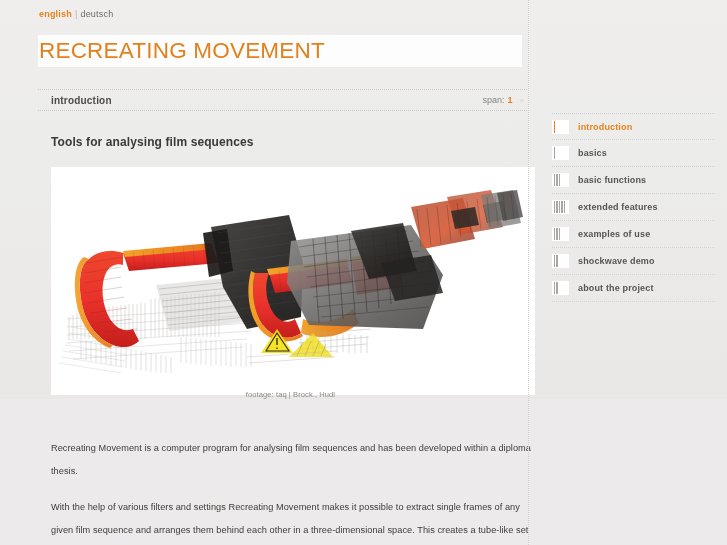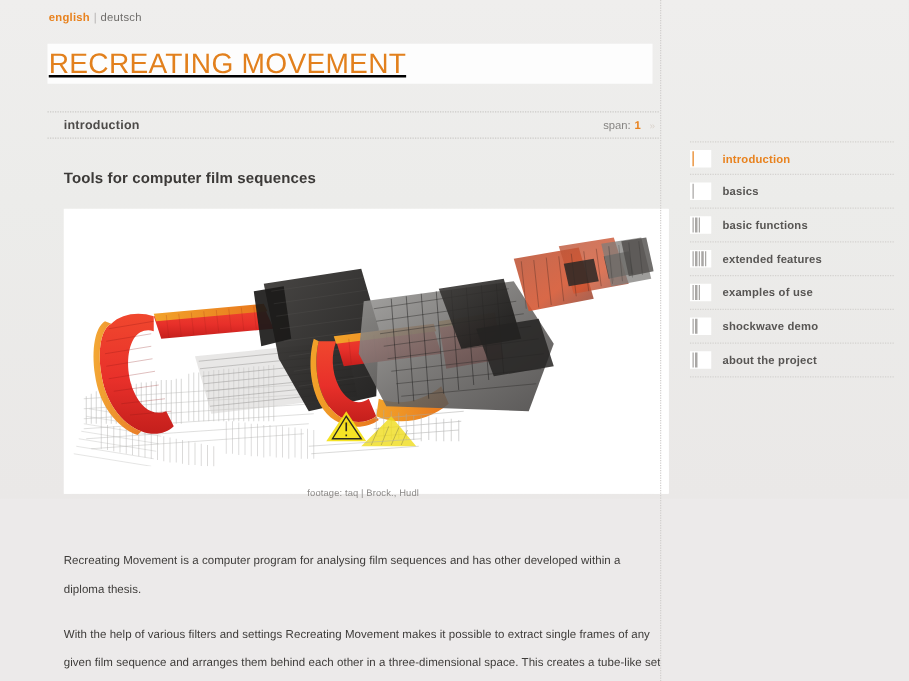--- a/index.html
+++ b/index.html
@@ -44,21 +44,20 @@
 
   
   #title-block {
     position: absolute;
     left: 26px; top: 35px;
     width: 484px; height: 32px;
     background: #fdfdfd;
     display: flex;
     align-items: center;
     padding-left: 1px;
-    text-decoration: underline;
   }
   #title-block .t {
     font-size: 22.5px;
     letter-spacing: .2px;
     font-weight: normal;
     white-space: pre;
   }
   #title-block .t-orange { color: #e2801d; }
   #title-block .t-gray   { color: #8d8b89; }
 
@@ -203,21 +202,21 @@
 
     <div id="section-bar">
       <span class="sec-name">introduction</span>
       <span class="sec-right">
         <span class="page-label">span:</span>
         <span class="page-num">1</span>
         <span class="page-arrow">»</span>
       </span>
     </div>
 
-    <h1 id="page-heading">Tools for computer film sequences</h1>
+    <h1 id="page-heading">Tools for analysing film sequences</h1>
 
     <div id="figure">
       <svg id="figure-canvas" viewBox="0 0 484 228" preserveAspectRatio="none">
         <defs>
           <linearGradient id="gRed" x1="0" y1="0" x2="0" y2="1">
             <stop offset="0%" stop-color="#f0472e"></stop>
             <stop offset="55%" stop-color="#e8302a"></stop>
             <stop offset="100%" stop-color="#c41f1c"></stop>
           </linearGradient>
           <linearGradient id="gOrange" x1="0" y1="0" x2="1" y2="0">
@@ -393,21 +392,21 @@
 
         <rect x="0" y="0" width="484" height="14" fill="#ffffff"></rect>
         <rect x="0" y="206" width="484" height="22" fill="#ffffff"></rect>
         <rect x="0" y="0" width="6" height="228" fill="#ffffff"></rect>
         <rect x="472" y="0" width="12" height="228" fill="#ffffff"></rect>
       </svg>
     </div>
 
     <div id="figure-caption">footage: taq | Brock., Hudl</div>
 
-    <p class="para" id="para-1">Recreating Movement is a computer program for analysing film sequences and has other developed within a diploma thesis.</p>
+    <p class="para" id="para-1">Recreating Movement is a computer program for analysing film sequences and has been developed within a diploma thesis.</p>
     <p class="para" id="para-2">With the help of various filters and settings Recreating Movement makes it possible to extract single frames of any given film sequence and arranges them behind each other in a three-dimensional space. This creates a tube-like set of frames that "freezes" a particular time span in a film. By using the keyboard the viewer can browse through the sequence of</p>
   </div>
 
   <div id="divider"></div>
 
   <nav id="sidebar">
       <div class="nav-item active">
         <span class="nav-icon">
           <i style="left: 1.5px;"></i>
         </span>

